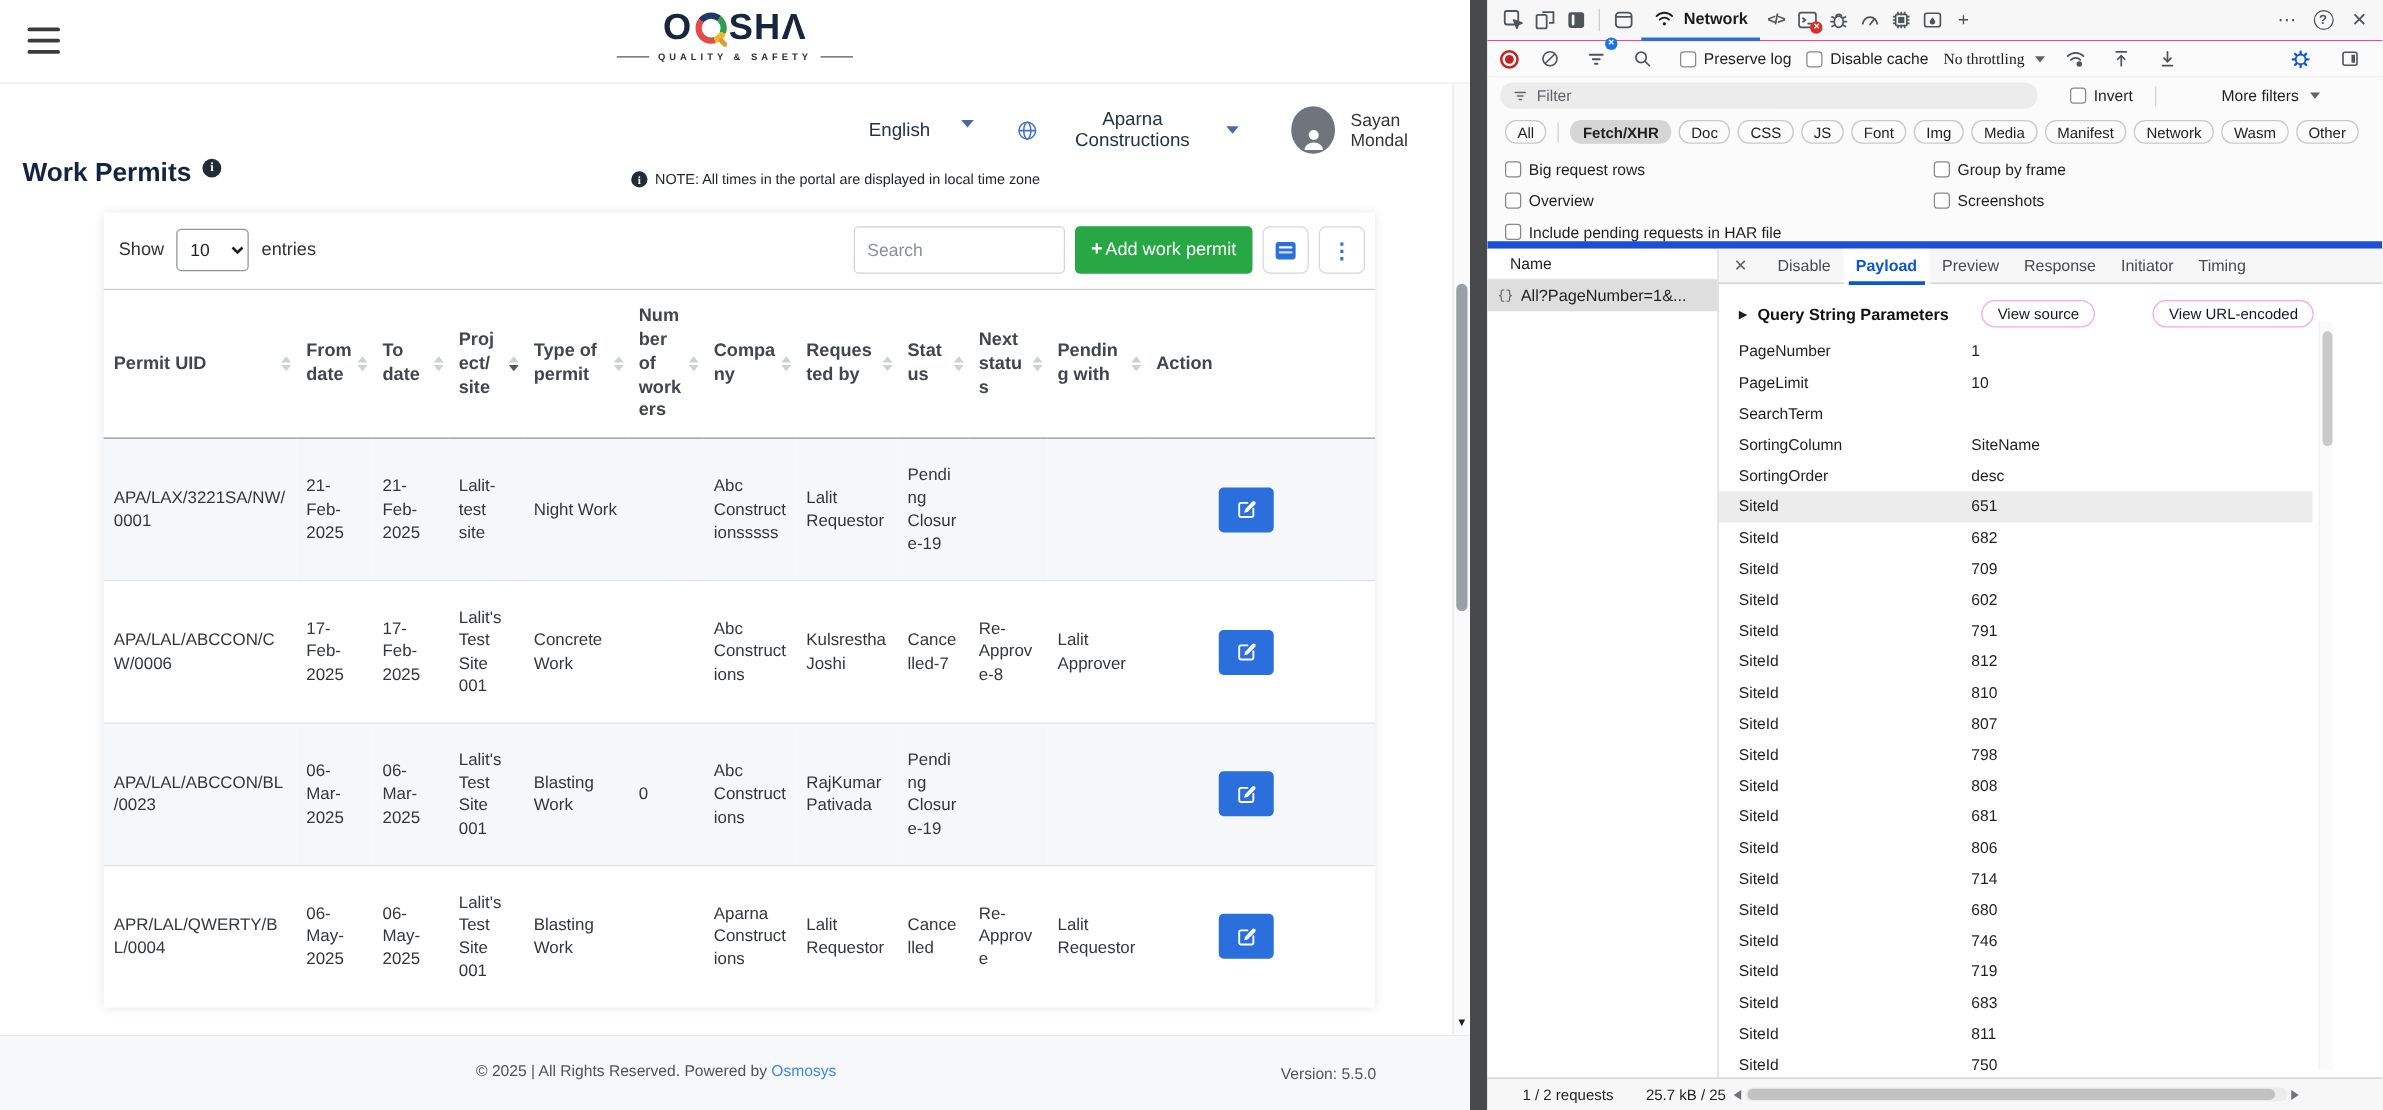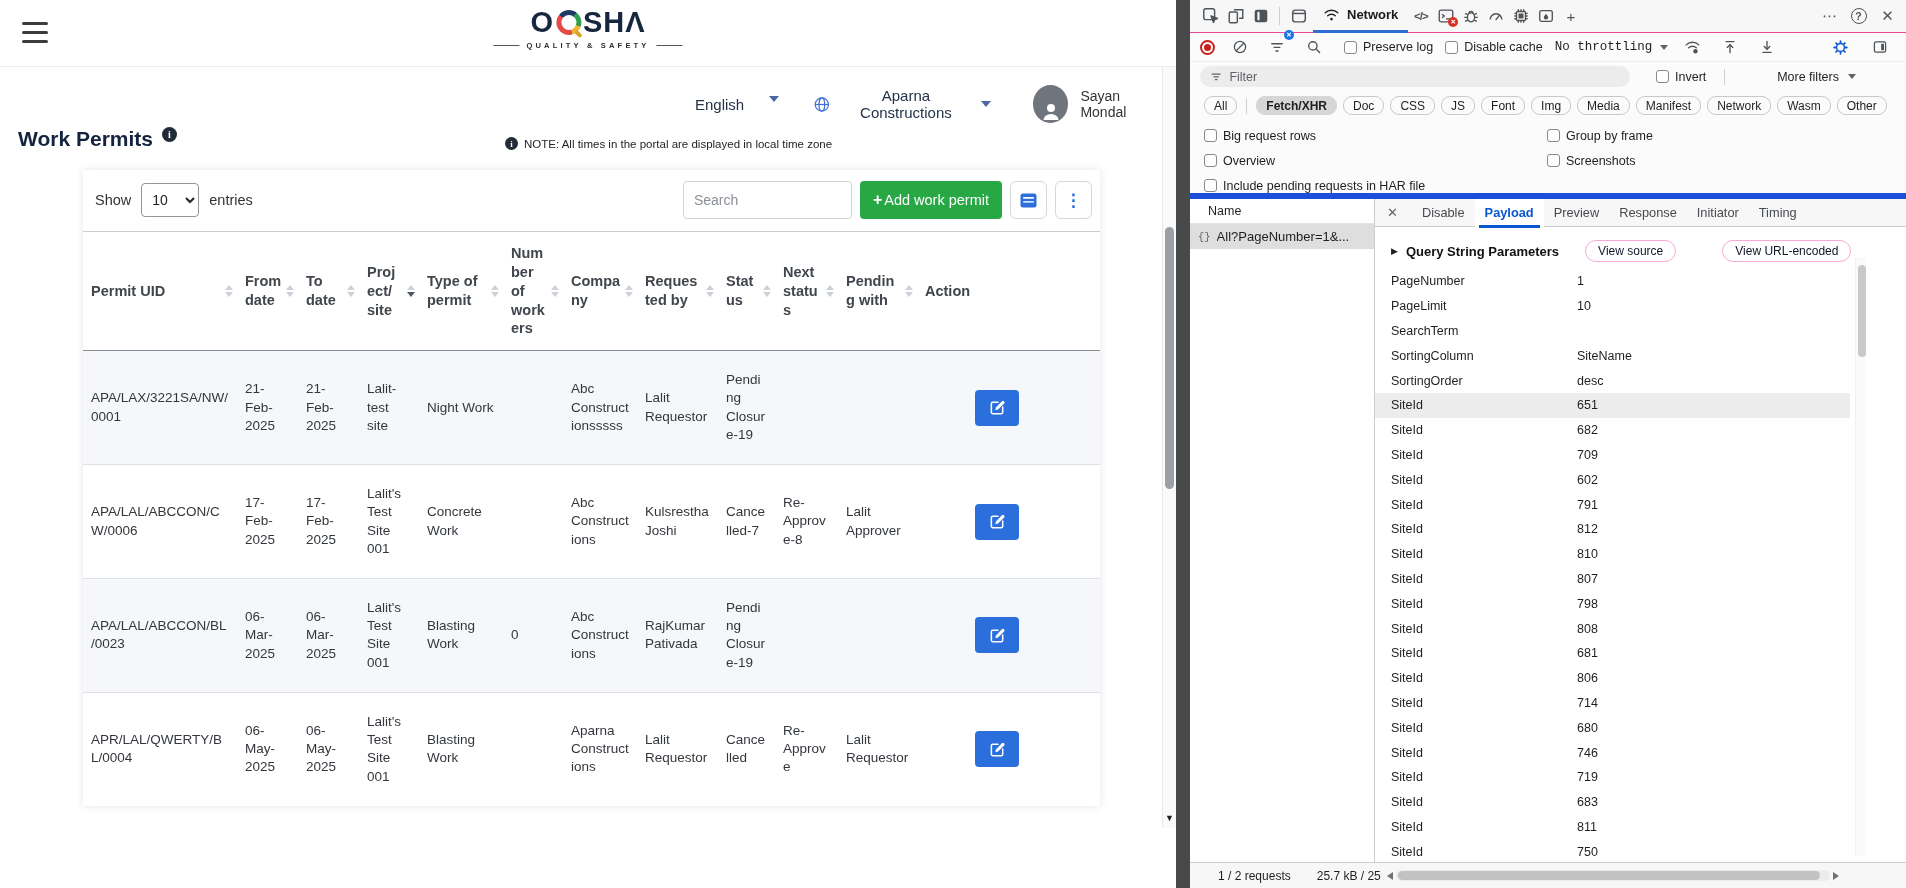--- a/index.html
+++ b/index.html
@@ -74,21 +74,21 @@
 .tabs-right{margin-left:auto;display:flex;align-items:center;gap:4px;padding-right:6px}
 .glyph{font-size:15px;color:#4f5459}
 .help-circle{width:16px;height:16px;border:1.4px solid #4f5459;border-radius:50%;display:flex;align-items:center;justify-content:center;font-size:10.5px;color:#4f5459;font-weight:700}
 .dt-toolbar{position:absolute;top:33px;left:0;width:100%;height:29px;background:#fbfbfb;border-bottom:1px solid #ededed;display:flex;align-items:center;gap:12px;padding:0 10px}
 .rec{box-sizing:border-box;width:15px;height:15px;border:2px solid #c5221f;border-radius:50%;position:relative;flex:none;background:none;cursor:pointer}
 .rec::after{content:"";position:absolute;inset:2px;background:#c5221f;border-radius:50%}
 .filter-wrap{position:relative;display:flex}
 .fbadge{position:absolute;top:-4px;right:-5px;width:10px;height:10px;border-radius:50%;background:#1a73e8;color:#fff;font-size:6.5px;line-height:10px;text-align:center;font-weight:700}
 .cb{display:flex;align-items:center;gap:6px;color:#1f1f1f;cursor:pointer}
 .cb input{appearance:none;width:13px;height:13px;border:1px solid #888;border-radius:3px;background:#fff;flex:none;margin:0;cursor:pointer}
-.throttle{display:flex;align-items:center;gap:8px;color:#1f1f1f;cursor:pointer;background:none;border:none;font-family:Liberation Mono, monospace;font-size:12.5px}
+.throttle{display:flex;align-items:center;gap:8px;color:#1f1f1f;cursor:pointer;background:none;border:none;font-family:Liberation Serif, serif;font-size:12.5px}
 .dcaret{width:0;height:0;border-left:4.5px solid transparent;border-right:4.5px solid transparent;border-top:5.5px solid #5f6368}
 .toolbar-right{margin-left:auto;display:flex;align-items:center;gap:14px;padding-right:4px}
 .dt-filterrow{position:absolute;top:62px;left:0;width:100%;height:29px;background:#fbfbfb;display:flex;align-items:center;padding:0 10px}
 .filter-input-wrap{display:flex;align-items:center;gap:7px;width:430px;height:21px;background:#ececec;border-radius:11px;padding:0 10px}
 .filter-input{border:none;background:transparent;outline:none;font-size:12.5px;color:#333;width:100%;font-family:inherit}
 .filter-input::placeholder{color:#5f6368}
 .invert{margin-left:26px}
 .fdiv{width:1px;height:16px;background:#d0d0d0;margin:0 18px}
 .more-filters{display:flex;align-items:center;gap:9px;margin-left:auto;margin-right:40px;color:#1f1f1f;background:none;border:none;font-family:inherit;font-size:12.5px;cursor:pointer}
 .dt-pills{position:absolute;top:91px;left:0;width:100%;height:29px;display:flex;align-items:center;gap:6px;padding:0 14px;background:#fbfbfb}
@@ -361,20 +361,27 @@
                       <path d="M13.6 2.4 a1.7 1.7 0 0 1 2.4 2.4 L9.6 11.2 6.7 11.9 7.4 9 Z" fill="#fff"></path>
                     </svg>
   </button>
                 </td>
               </tr>
             </tbody>
         </table>
       </div>
     </div>
 
+    <div class="page-footer">
+      <div class="footer-text">
+        <span>© 2025 | All Rights Reserved. Powered by</span>
+        <a href="#" class="footer-link">Osmosys</a>
+      </div>
+      <span class="footer-version">Version: 5.5.0</span>
+    </div>
 
     <div class="page-scrollbar">
       <div class="page-scroll-thumb"></div>
       <div class="page-scroll-down">▼</div>
     </div>
   </div>
 
   <div class="separator"></div>
 
   <div class="devtools">

